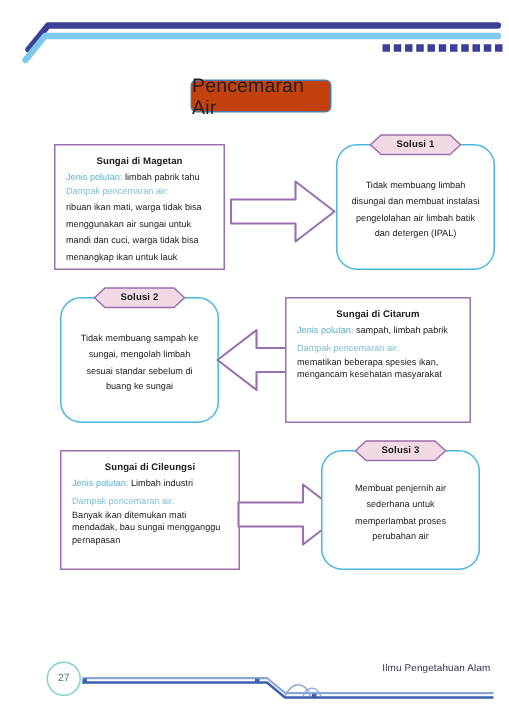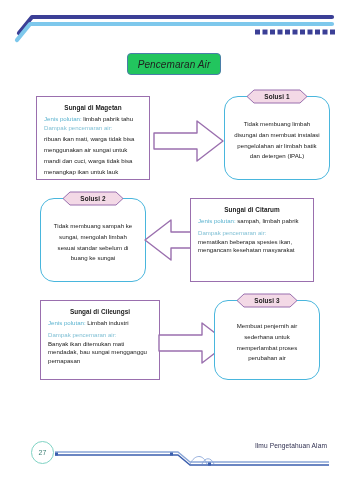--- a/index.html
+++ b/index.html
@@ -35,28 +35,27 @@
 
   
   .title-chip {
     position: absolute;
     left: 127px;
     top: 53px;
     width: 92px;
     height: 20px;
     border: 1px solid #4a7ea8;
     border-radius: 4px;
-    background: #22c55e;
-    display: flex;
-    align-items: center;
-    justify-content: center;
-    font-size: 10px;
+    background: #c2410c;
+    display: flex;
+    align-items: center;
+    justify-content: center;
+    font-size: 13px;
     color: #1f1f1f;
     letter-spacing: .1px;
-    font-style: italic;
   }
 
   
   .info-card {
     position: absolute;
     border: 1.3px solid #9a6fae;
     background: #ffffff;
     box-sizing: border-box;
     padding: 7px 7px 6px 7px;
   }

